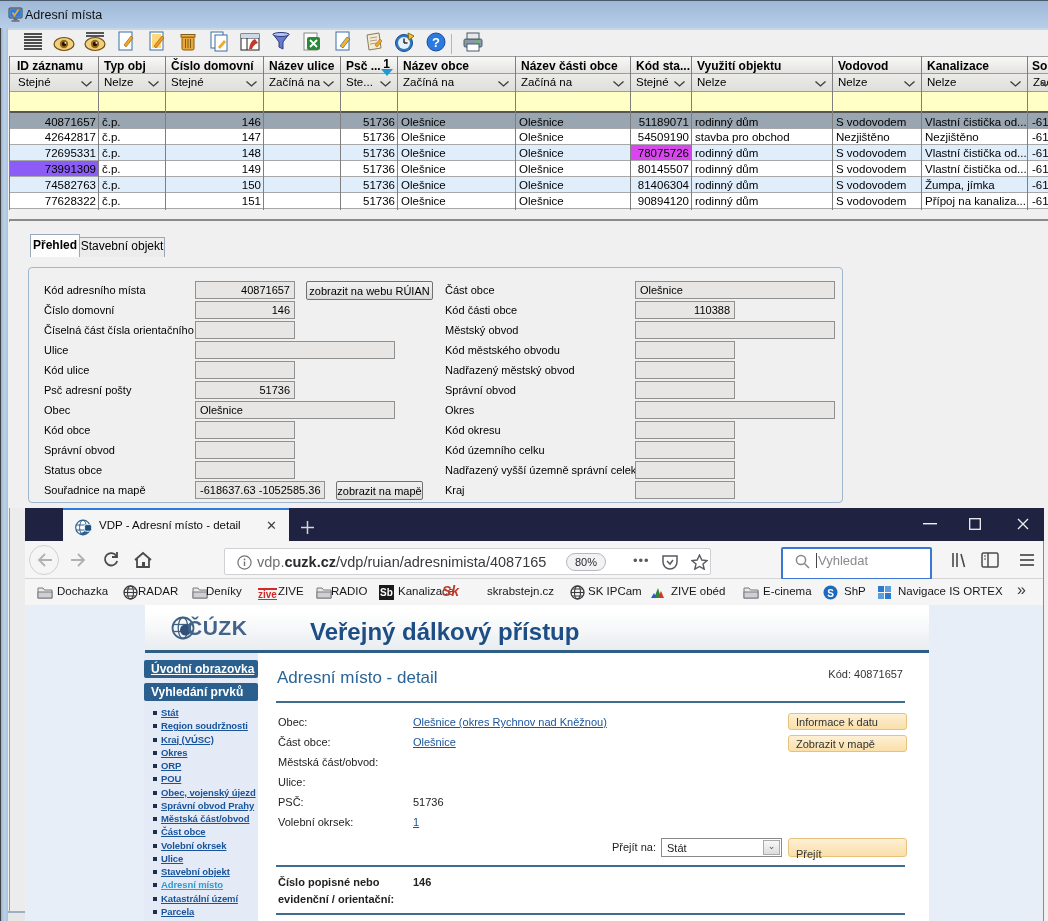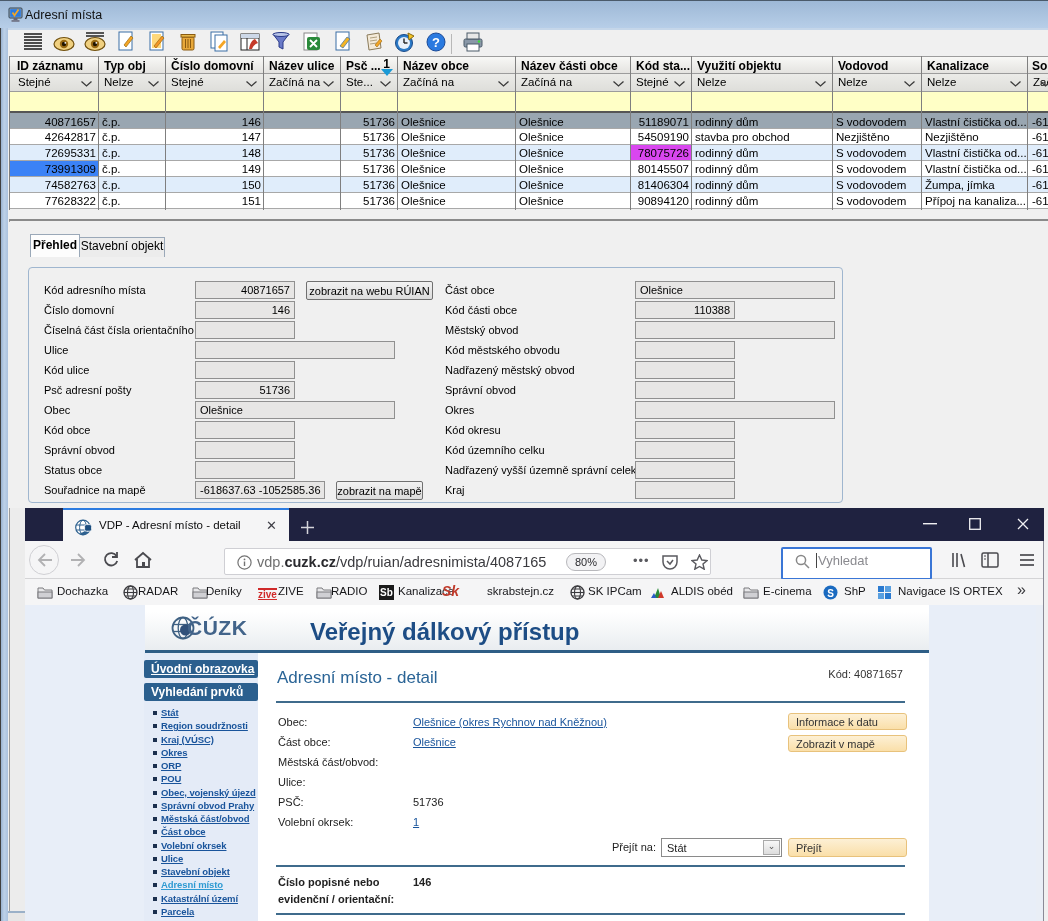--- a/index.html
+++ b/index.html
@@ -166,21 +166,21 @@
 <div class="abs" id="grid">
     <div class="gcol" style="left:0px;width:89px">
       <div class="ghead" style="padding-left:7px">ID záznamu</div>
       <div class="gfilt" style="padding-left:8px">Stejné<svg style="position:absolute;right:6px;top:7px" width="11" height="6" viewBox="0 0 11 6">
           <path d="M0.5 0.5 L5.5 5 L10.5 0.5" stroke="#3a3a3a" stroke-width="1.3" fill="none"></path>
         </svg></div>
       <div class="gyel"></div>
       <div class="grow num" style="top:55px;background:#99a6b1;border-top:2px solid #565656;height:18px;padding-top:3px;">40871657</div>
       <div class="grow num" style="top:73px;background:#ffffff;">42642817</div>
       <div class="grow num" style="top:89px;background:#e0edfb;">72695331</div>
-      <div class="grow num" style="top:105px;background:#3b82f6;">73991309</div>
+      <div class="grow num" style="top:105px;background:#8b5cf6;">73991309</div>
       <div class="grow num" style="top:121px;background:#e0edfb;">74582763</div>
       <div class="grow num" style="top:137px;background:#ffffff;">77628322</div>
     </div>
     <div class="gcol" style="left:89px;width:67px">
       <div class="ghead">Typ obj</div>
       <div class="gfilt">Nelze<svg style="position:absolute;right:6px;top:7px" width="11" height="6" viewBox="0 0 11 6">
           <path d="M0.5 0.5 L5.5 5 L10.5 0.5" stroke="#3a3a3a" stroke-width="1.3" fill="none"></path>
         </svg></div>
       <div class="gyel"></div>
       <div class="grow" style="top:55px;background:#99a6b1;border-top:2px solid #565656;height:18px;padding-top:3px;">č.p.</div>
@@ -504,21 +504,21 @@
         <line x1="1" y1="7.5" x2="14" y2="7.5" stroke="#3a3a3e" stroke-width="1.1"></line>
         <line x1="2" y1="4" x2="13" y2="4" stroke="#3a3a3e" stroke-width="1"></line>
         <line x1="2" y1="11" x2="13" y2="11" stroke="#3a3a3e" stroke-width="1"></line>
       </svg>
       <div class="bmi" style="left:563px">SK IPCam</div>
       <svg style="position:absolute;left:625px;top:6px" width="16" height="14" viewBox="0 0 16 14">
         <path d="M4 13 L8 3 L11 13 Z" fill="#2a8a3a"></path>
         <path d="M8 13 L11 6 L14 13 Z" fill="#d0392a"></path>
         <path d="M1 13 L4 8 L6.5 13 Z" fill="#2a5ac8"></path>
       </svg>
-      <div class="bmi" style="left:646px">ALDIS obéd</div>
+      <div class="bmi" style="left:646px">ZIVE obéd</div>
       <svg style="position:absolute;left:718px;top:7px" width="16" height="13" viewBox="0 0 16 13">
         <path d="M1 2 L6 2 L7.5 4 L15 4 L15 12 L1 12 Z" fill="#e8e8ea" stroke="#7a7a7e"></path>
         <rect x="1" y="6" width="14" height="6" fill="#d0d0d4" stroke="#7a7a7e"></rect>
       </svg>
       <div class="bmi" style="left:738px">E-cinema</div>
       <svg style="position:absolute;left:798px;top:6px" width="15" height="15" viewBox="0 0 15 15">
         <circle cx="7.5" cy="7.5" r="7" fill="#1a6ac0"></circle>
         <text x="7.5" y="11.5" font-size="10" font-weight="bold" fill="#fff" text-anchor="middle" font-family="Liberation Sans">S</text>
       </svg>
       <div class="bmi" style="left:819px">ShP</div>
@@ -574,20 +574,20 @@
       <div class="vlabel" style="left:253px;top:151px">Městská část/obvod:</div>
       <div class="vlabel" style="left:253px;top:171px">Ulice:</div>
       <div class="vlabel" style="left:253px;top:191px">PSČ:</div>
       <div class="vlabel" style="left:388px;top:191px">51736</div>
       <div class="vlabel" style="left:253px;top:211px">Volební okrsek:</div>
       <div class="vlabel" style="left:388px;top:211px"><span class="vlink">1</span></div>
       <div class="obtn" style="left:763px;top:108px">Informace k datu</div>
       <div class="obtn" style="left:763px;top:130px">Zobrazit v mapě</div>
       <div class="vlabel" style="left:587px;top:236px">Přejít na:</div>
       <div style="position:absolute;left:636px;top:233px;width:121px;height:19px;background:#fff;border:1px solid #8a8a8a;font-size:11px;color:#222;padding:3px 0 0 5px">Stát<div style="position:absolute;right:1px;top:1px;width:17px;height:15px;background:linear-gradient(#f8f8f8,#ddd);border:1px solid #aaa;text-align:center;font-size:9px;color:#555">⌄</div></div>
-      <div class="obtn" style="left:763px;top:233px;height:19px;padding-top:3px">Přejít</div>
+      <div class="obtn" style="left:763px;top:233px;height:19px;padding-top:9px">Přejít</div>
       <div class="hr" style="left:251px;top:260px;width:629px"></div>
       <div class="vlabel" style="left:253px;top:271px;font-weight:bold">Číslo popisné nebo</div>
       <div class="vlabel" style="left:253px;top:288px;font-weight:bold">evidenční / orientační:</div>
       <div class="vlabel" style="left:388px;top:271px;font-weight:bold">146</div>
       <div class="hr" style="left:251px;top:308px;width:629px"></div>
   </div>
 </div>
 
 </body></html>

